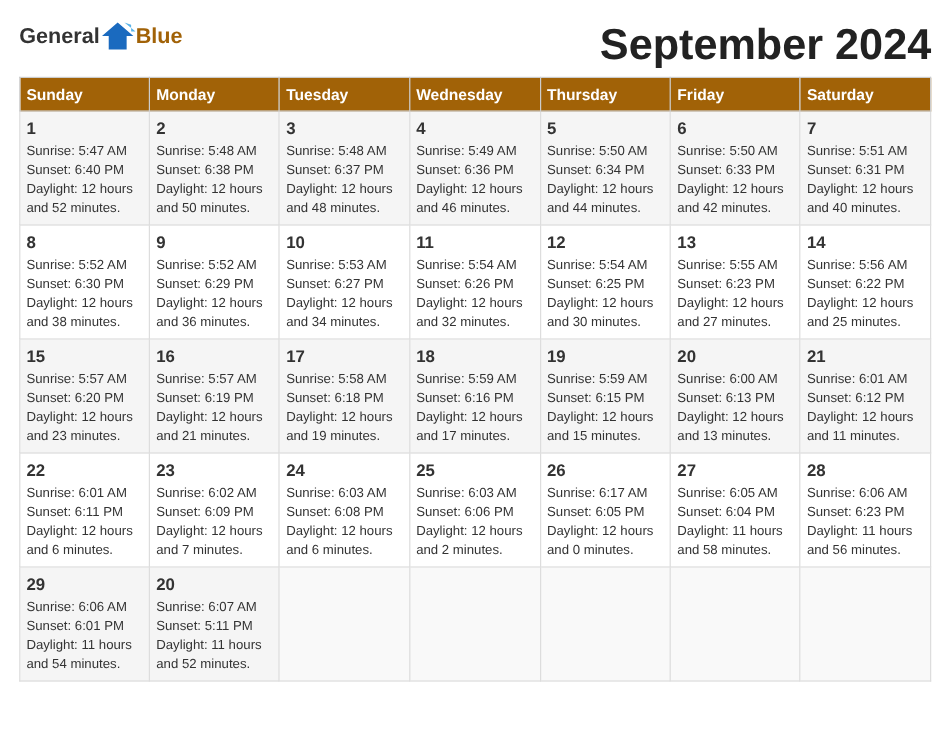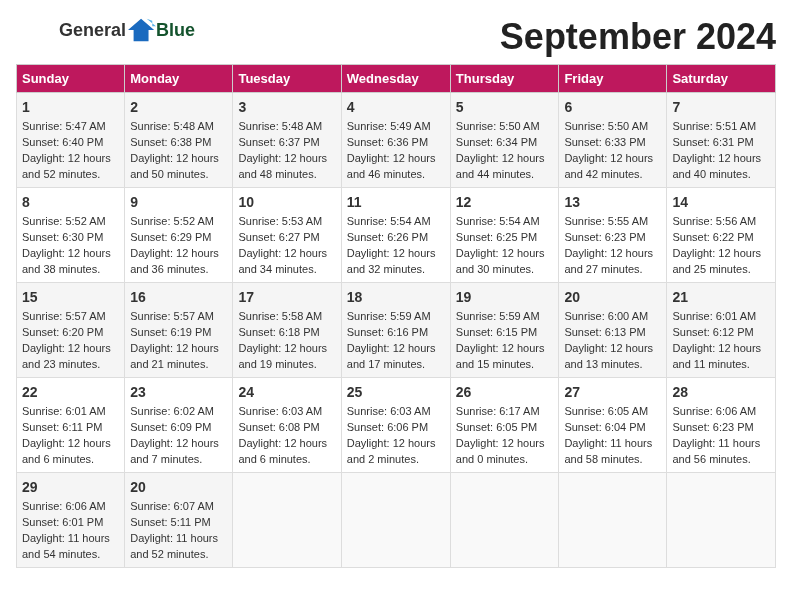--- a/index.html
+++ b/index.html
@@ -14,24 +14,23 @@
       display: flex;
       justify-content: space-between;
       align-items: flex-start;
       margin-bottom: 6px;
     }
     .logo {
       display: flex;
       align-items: center;
       font-size: 18px;
       font-weight: bold;
-      margin-left: 43px;
     }
     .logo-general { color: #333; }
-    .logo-blue { color: #14532d; }
+    .logo-blue { color: #a16207; }
     .logo-icon {
       width: 28px;
       height: 28px;
       margin-left: 2px;
     }
     .title-block {
       text-align: center;
     }
     .month-title {
       font-size: 36px;
@@ -41,21 +40,21 @@
     .location {
       font-size: 15px;
       color: #444;
     }
     table {
       width: 100%;
       border-collapse: collapse;
       font-size: 11px;
     }
     thead tr th {
-      background: #be185d;
+      background: #a16207;
       color: #fff;
       text-align: left;
       padding: 6px 5px;
       font-size: 13px;
       font-weight: bold;
       border: 1px solid #ccc;
     }
     tbody tr td {
       vertical-align: top;
       padding: 4px 5px;

